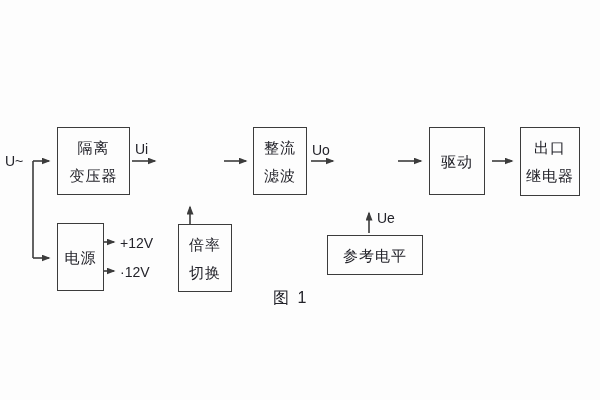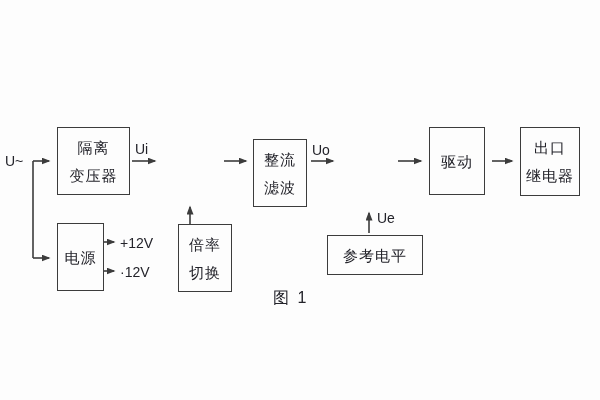--- a/index.html
+++ b/index.html
@@ -70,21 +70,21 @@
     <path class="wire" d="M190,226 V207" marker-end="url(#ah)"></path>
     <path class="wire" d="M369,233 V213" marker-end="url(#ah)"></path>
   </svg>
 
   <div class="box" style="left:57px;top:127px;width:73px;height:68px;">
     <span>隔离</span>
     <span>变压器</span>
   </div>
 
 
-  <div class="box" style="left:253px;top:139px;width:54px;height:68px;">
+  <div class="box" style="left:253px;top:127px;width:54px;height:68px;">
     <span>整流</span>
     <span>滤波</span>
   </div>
 
 
   <div class="box" style="left:429px;top:127px;width:56px;height:68px;">
     <span>驱动</span>
   </div>
 
   <div class="box" style="left:520px;top:127px;width:60px;height:69px;">

